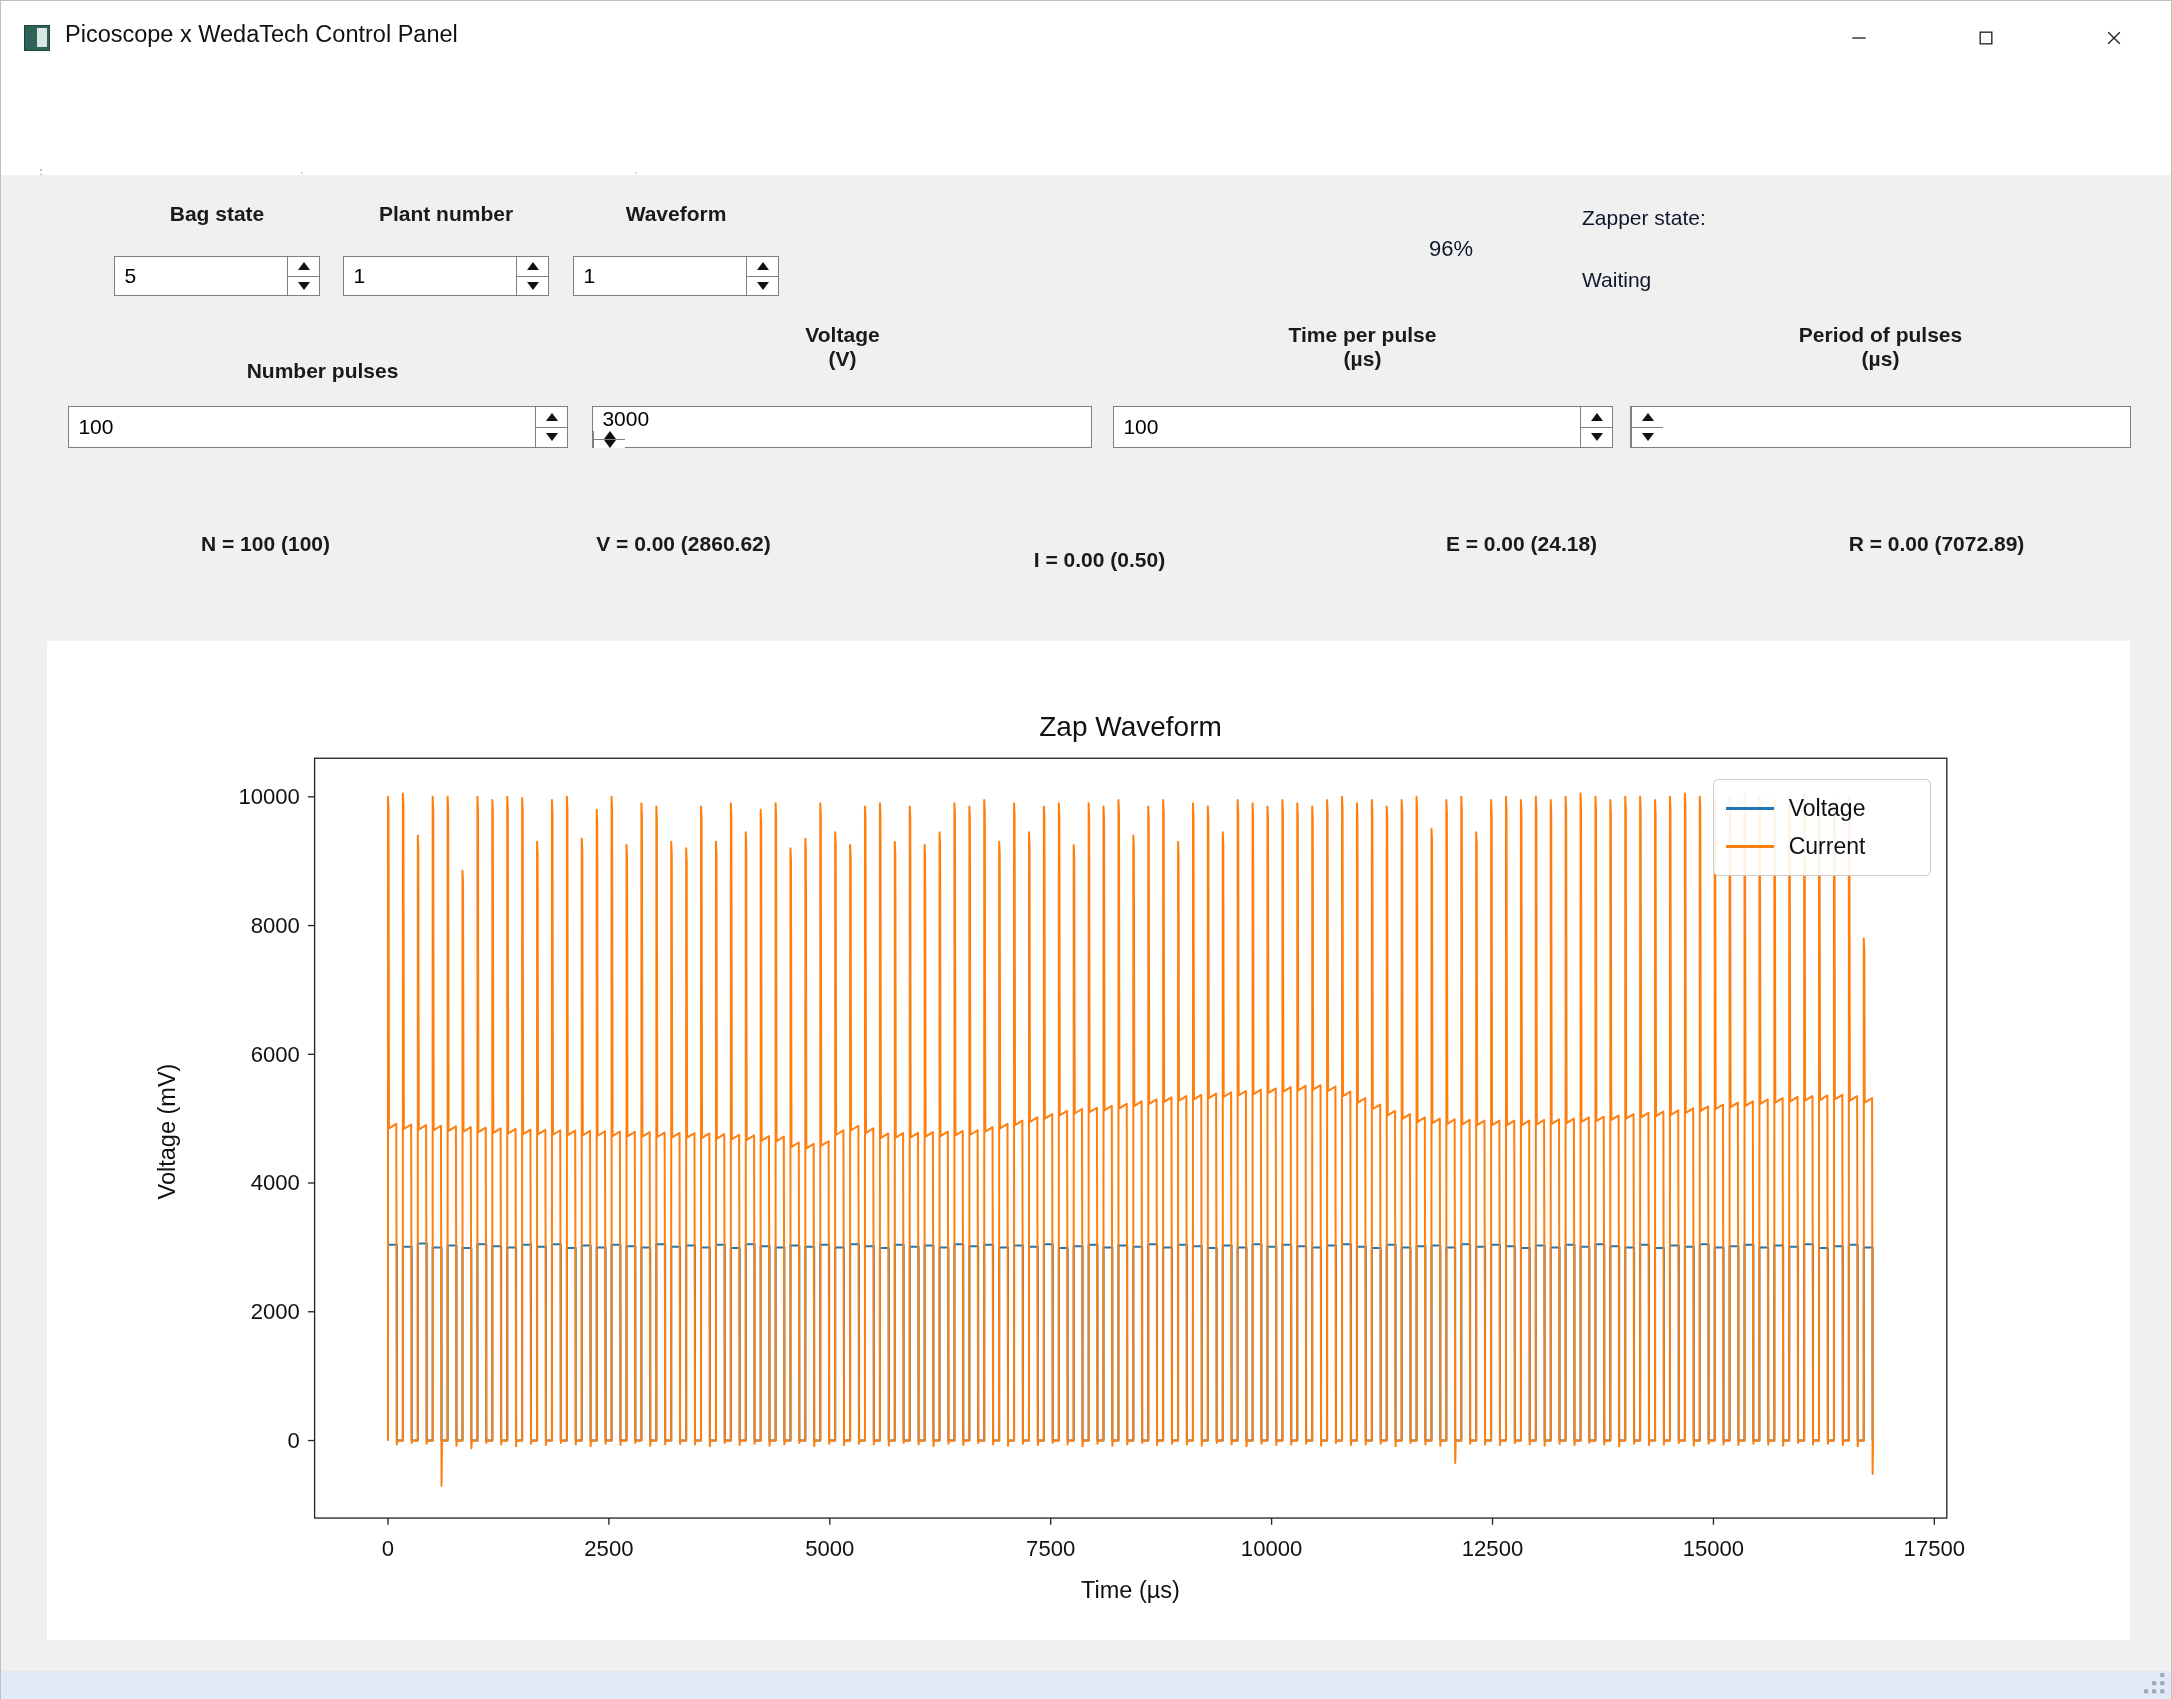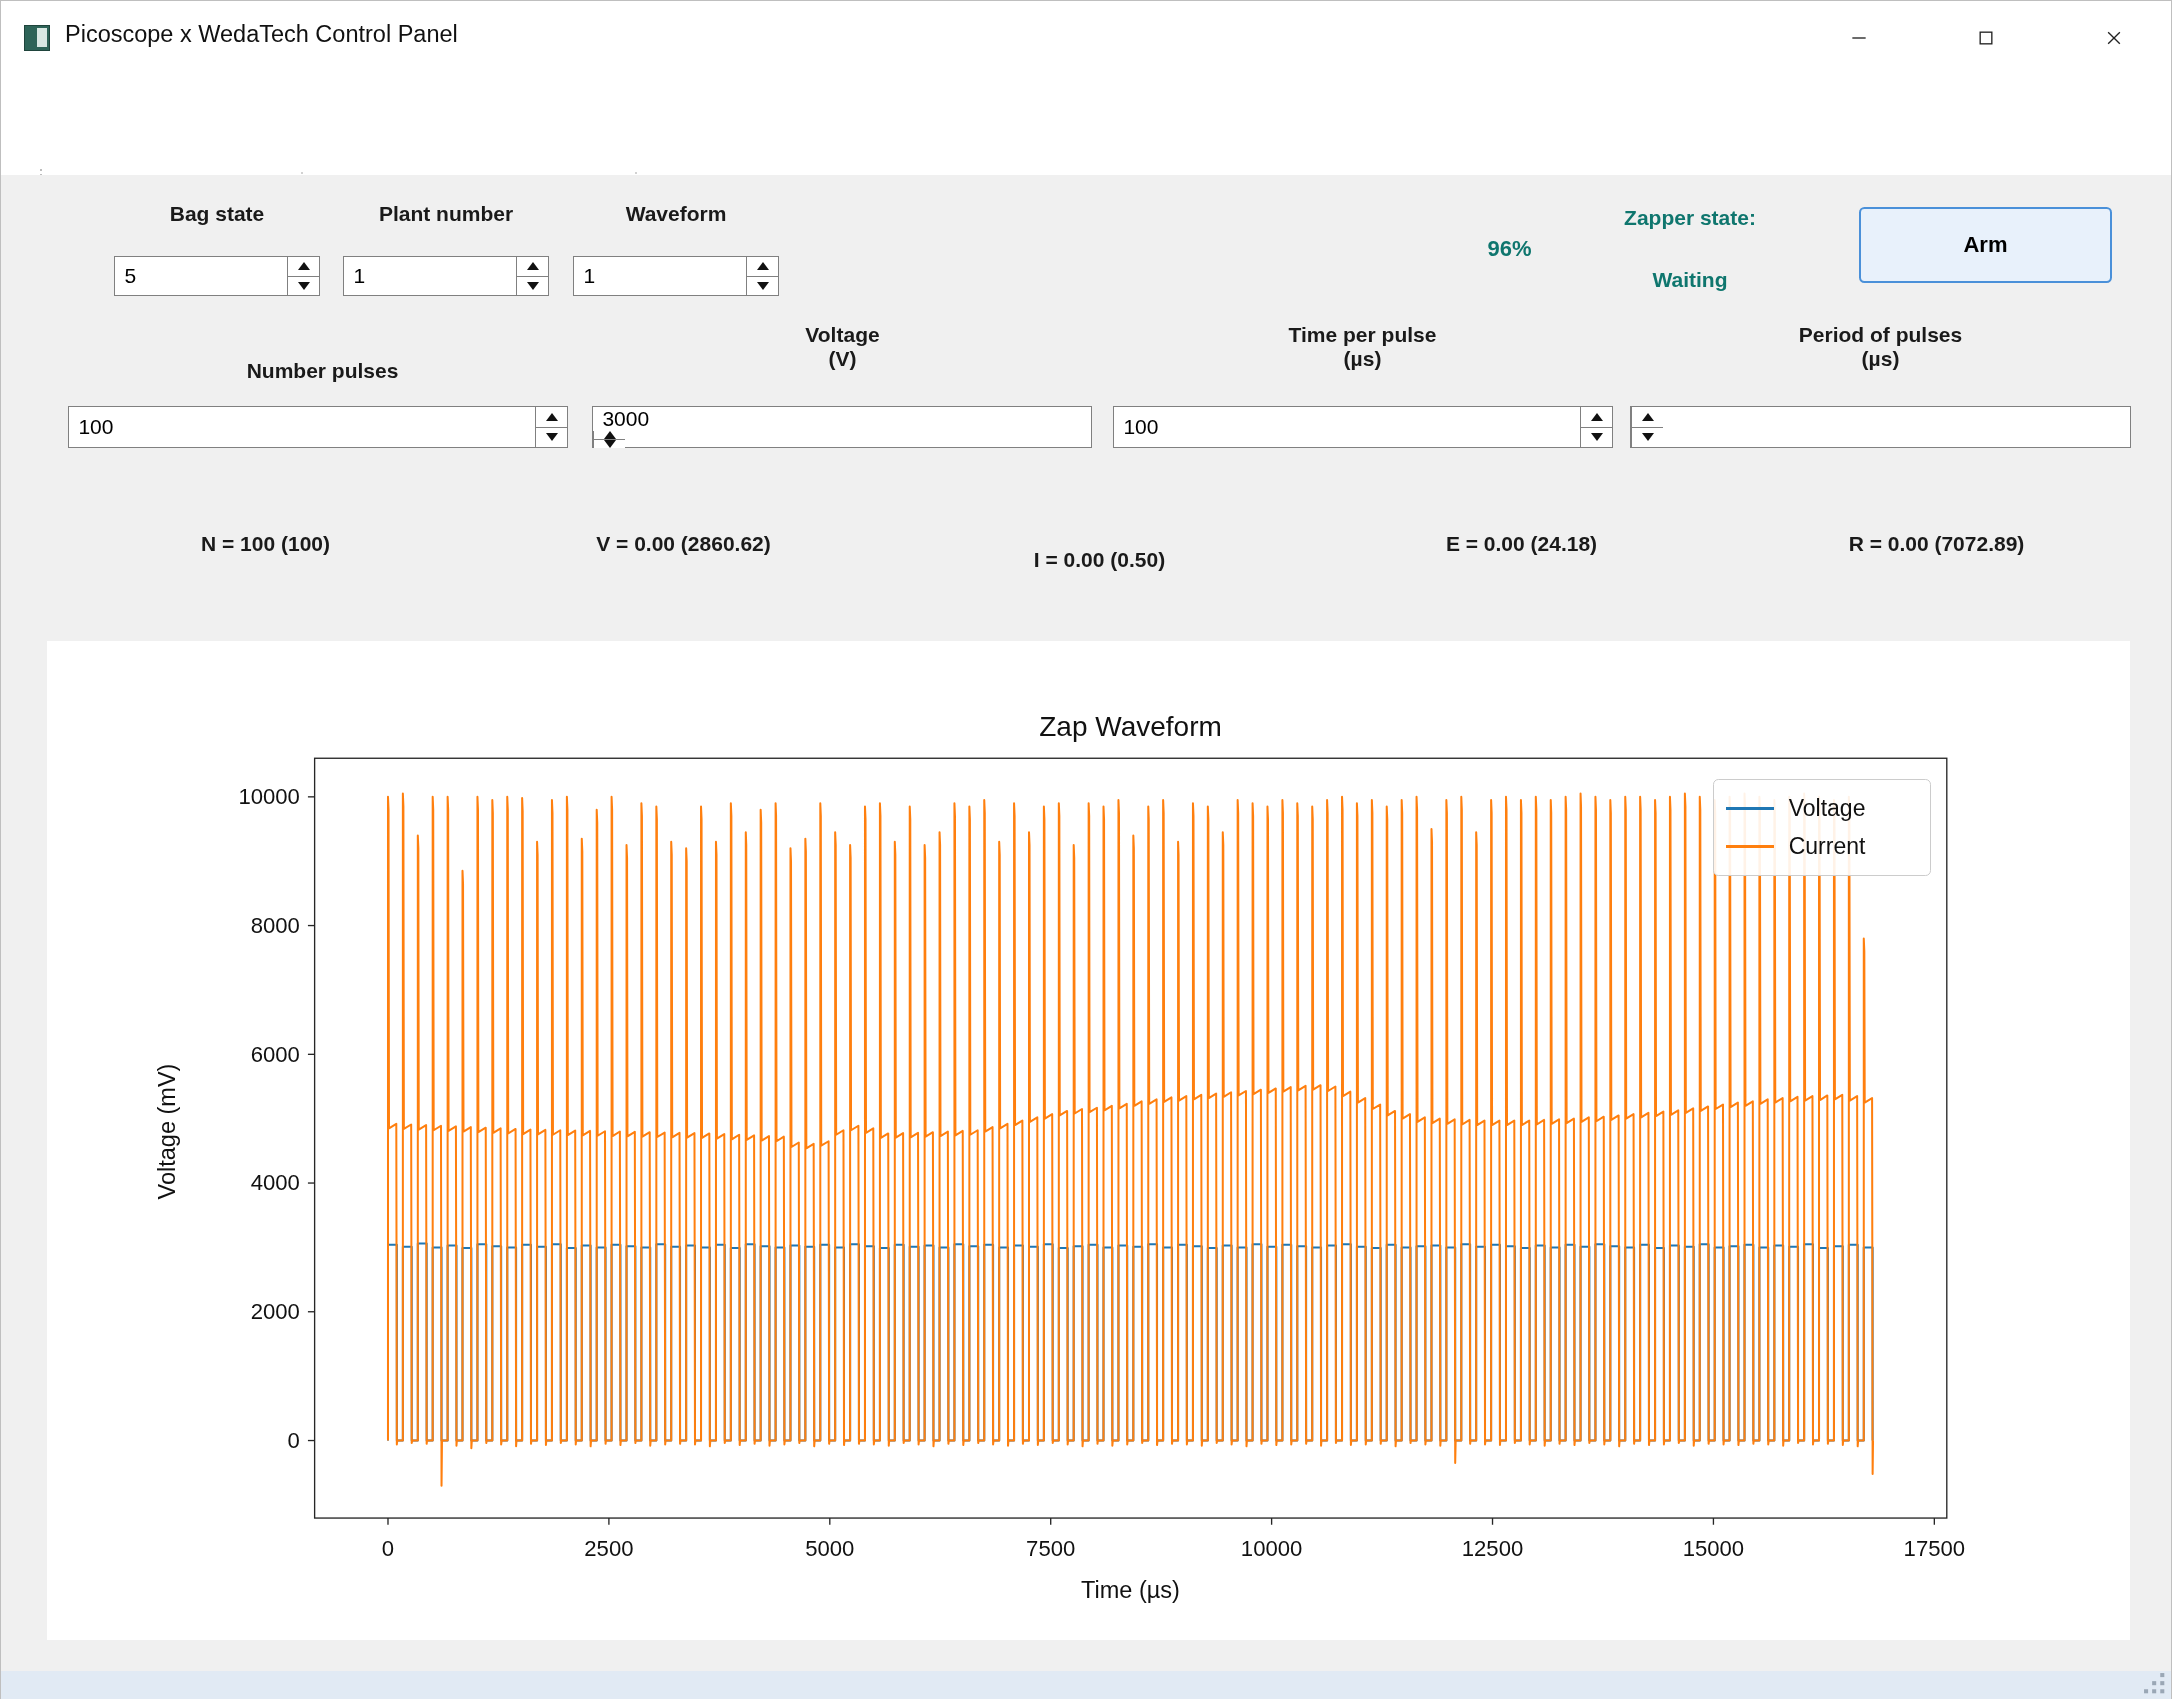--- a/index.html
+++ b/index.html
@@ -25,21 +25,21 @@
   .spin{position:absolute;background:#fff;border:1.3px solid #808080;box-sizing:border-box;display:flex;}
   .spin-value{flex:1;font-size:21px;padding-left:9.4px;display:flex;align-items:center;color:#000;}
   .spin-btns{width:31px;border-left:1.3px solid #808080;display:flex;flex-direction:column;}
   .spin-btn{flex:1;background:#fff;border:none;display:flex;align-items:center;justify-content:center;padding:0;cursor:pointer;}
   .spin-btn.up{border-bottom:1.3px solid #808080;}
   .tri-up{width:0;height:0;border-left:6px solid transparent;border-right:6px solid transparent;border-bottom:8px solid #111;}
   .tri-down{width:0;height:0;border-left:6px solid transparent;border-right:6px solid transparent;border-top:8px solid #111;}
   .arm-btn{position:absolute;left:1858px;top:206px;width:253px;height:76px;background:#e8f1fb;border:2px solid #4a90d9;border-radius:5.4px;
            font-size:22px;font-weight:bold;font-family:"Liberation Sans",sans-serif;cursor:pointer;color:#000;}
   .readout{position:absolute;top:531px;width:349px;font-size:21px;font-weight:600;text-align:center;color:#1a1a1a;}
-  .plain{position:absolute;font-size:21px;font-weight:700;text-align:center;color:#0f766e;}
+  .plain{position:absolute;font-size:21px;font-weight:400;color:#0f172a;}
   
   .figure{position:absolute;left:46px;top:640px;width:2083px;height:999px;background:#ffffff;}
   .fig-title{position:absolute;left:267px;top:70px;width:1633px;text-align:center;font-size:28px;color:#111;}
   .fig-xlabel{position:absolute;left:267px;top:936px;width:1633px;text-align:center;font-size:23.5px;color:#111;}
   .fig-ylabel{position:absolute;left:-14px;top:477px;width:268px;text-align:center;font-size:23.5px;color:#111;
               transform:rotate(-90deg);transform-origin:center;}
   .legend{position:absolute;left:1666px;top:138px;width:218px;height:97px;background:rgba(255,255,255,0.9);
           border:1.3px solid #cccccc;border-radius:5.4px;box-sizing:border-box;display:flex;flex-direction:column;justify-content:space-evenly;padding:4px 12px;}
   .legend-row{display:flex;align-items:center;gap:14.7px;}
   .legend-swatch{width:48px;height:3.4px;background:#888;}
@@ -173,21 +173,20 @@
         </button>
       <button class="spin-btn">
           <span class="tri-down"></span>
         </button>
     </div>
   </div>
 
   <div class="plain" style="left:1428px;top:235px;width:161px;font-size:22px;">96%</div>
   <div class="plain" style="left:1581px;top:205px;width:216px;">Zapper state:</div>
   <div class="plain" style="left:1581px;top:267px;width:216px;">Waiting</div>
-  <button class="arm-btn">Arm</button>
 
   <div class="lbl" style="left:221px;top:358px;width:201px;">Number pulses</div>
   <div class="lbl" style="left:741px;top:322px;width:201px;">
     <span>Voltage</span>
     <span class="unit">(V)</span>
   </div>
   <div class="lbl" style="left:1261px;top:322px;width:201px;">
     <span>Time per pulse</span>
     <span class="unit">(µs)</span>
   </div>

